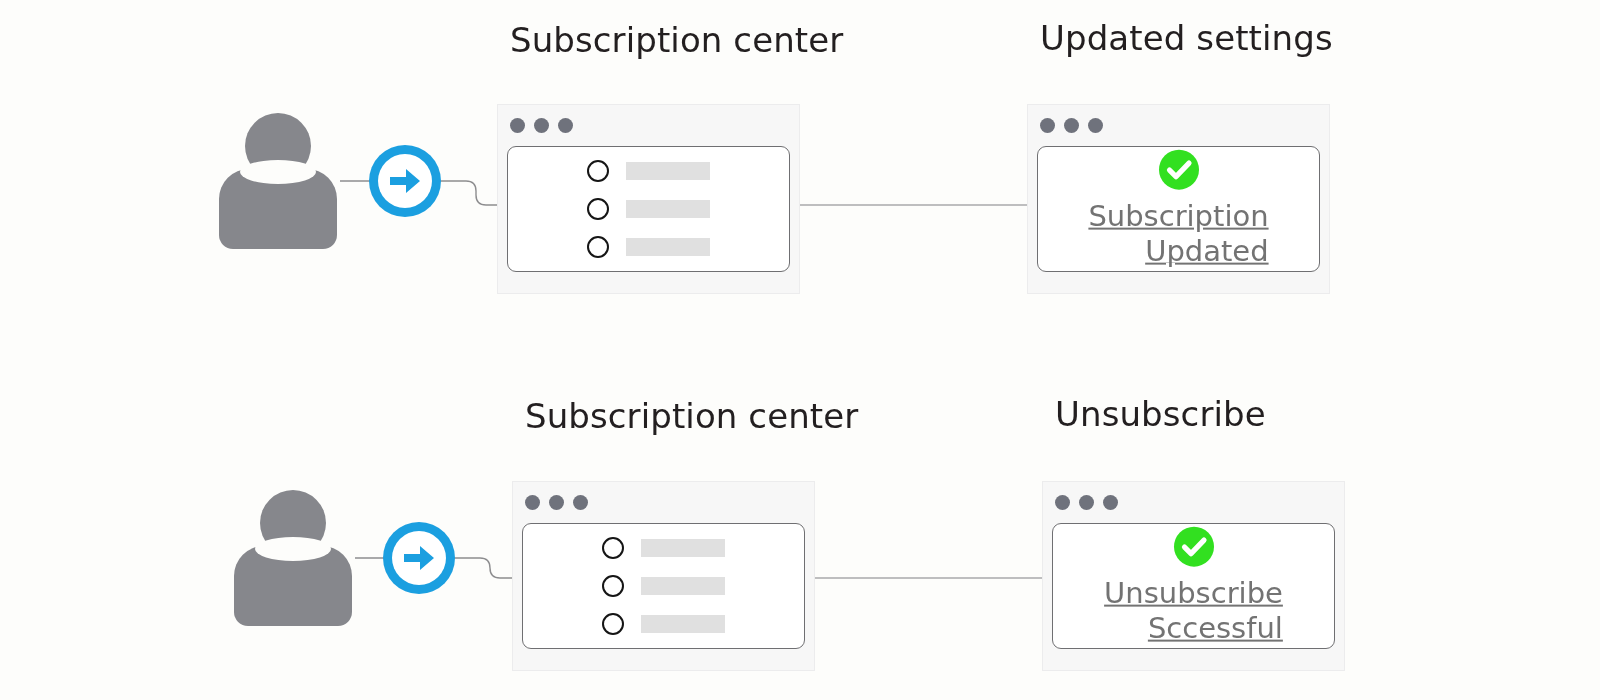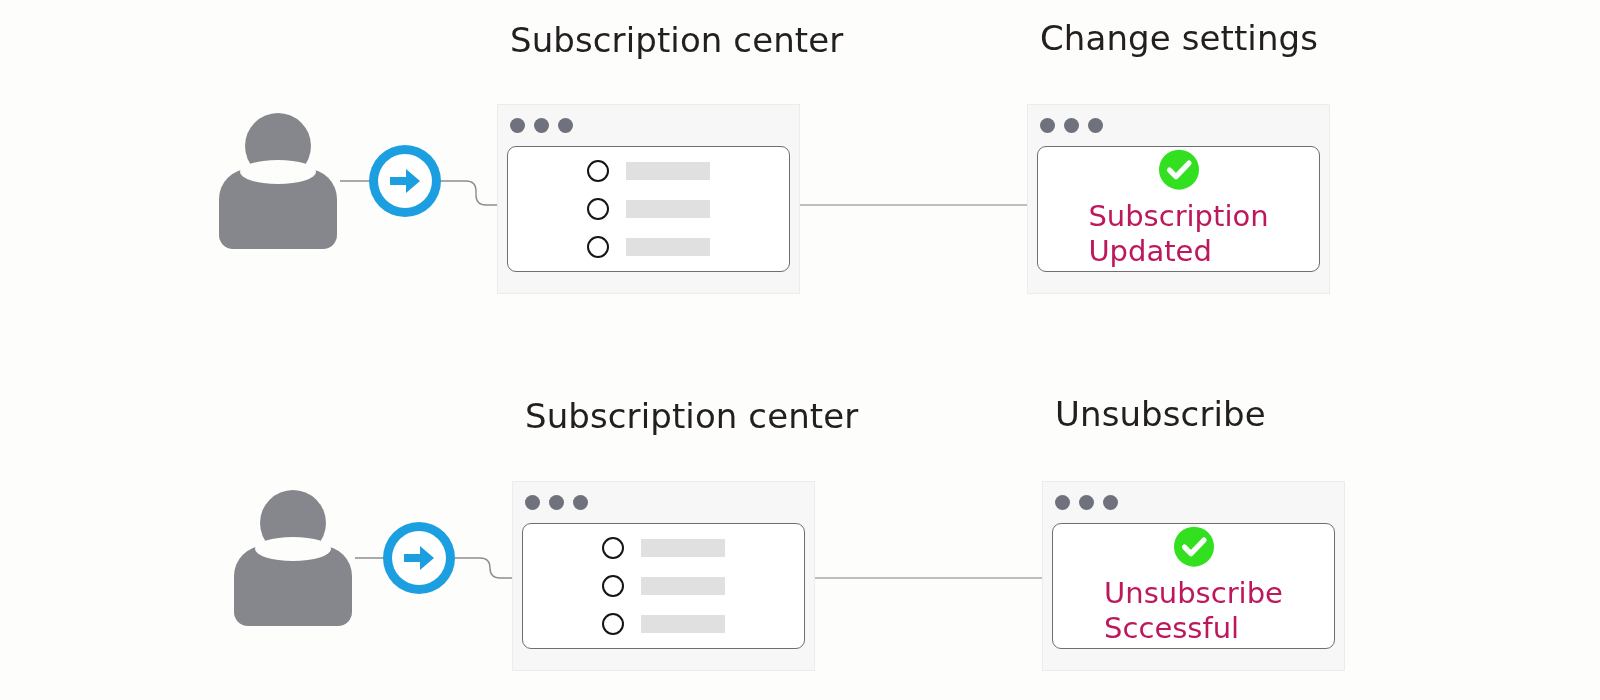--- a/index.html
+++ b/index.html
@@ -171,26 +171,27 @@
     flex-direction: column;
     align-items: center;
   }
   .check-icon {
     width: 42px;
     height: 42px;
     margin-bottom: 8px;
   }
   .check-icon svg { display: block; }
   .confirm-text {
-    color: #be185d;
+    color: #737373;
     font-size: 29px;
     font-weight: 400;
     line-height: 1.22;
-    text-align: left;
+    text-align: right;
     white-space: pre-line;
+    text-decoration: underline;
   }
 </style>
 </head>
 <body>
 
 <div id="canvas">
 
   <svg class="wires" viewBox="0 0 1600 700" width="1600" height="700" aria-hidden="true">
 
     <line x1="340" y1="181" x2="379" y2="181" stroke="#8d8d8f" stroke-width="1.4"></line>
@@ -201,21 +202,21 @@
 
     <line x1="355" y1="558" x2="393" y2="558" stroke="#8d8d8f" stroke-width="1.4"></line>
 
     <path d="M 447 558 L 480 558 Q 490 558 490 568 L 490 568 Q 490 578 500 578 L 513 578" fill="none" stroke="#8d8d8f" stroke-width="1.4"></path>
 
     <line x1="815" y1="578" x2="1042" y2="578" stroke="#a9a9ab" stroke-width="1.4"></line>
   </svg>
 
   <div class="flow-title" style="left:510px; top:23px;">Subscription center</div>
 
-  <div class="flow-title" style="left:1040px; top:21px;">Change settings</div>
+  <div class="flow-title" style="left:1040px; top:21px;">Updated settings</div>
 
   <div class="person" style="left:219px; top:113px;">
     <div class="head"></div>
     <div class="body"></div>
     <div class="neck-cut"></div>
   </div>
 
   <div class="arrow-badge" style="left:369px; top:145px;">
     <div class="inner-disc">
       <svg width="34" height="30" viewBox="0 0 34 30">

